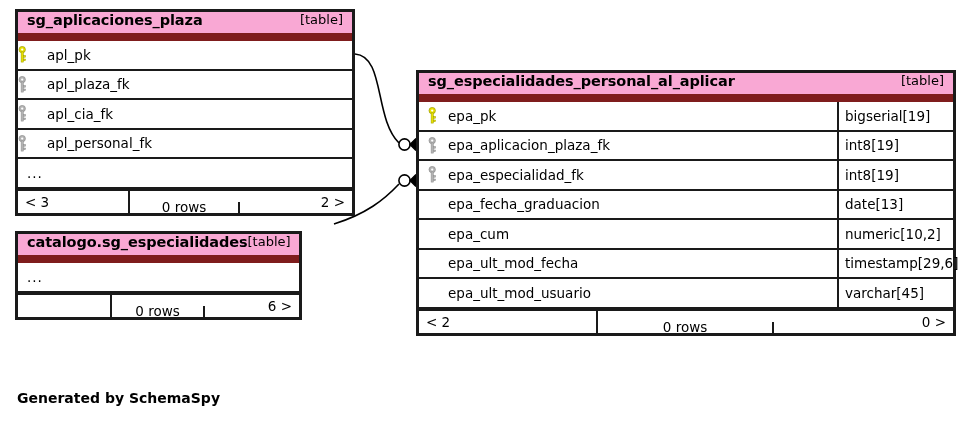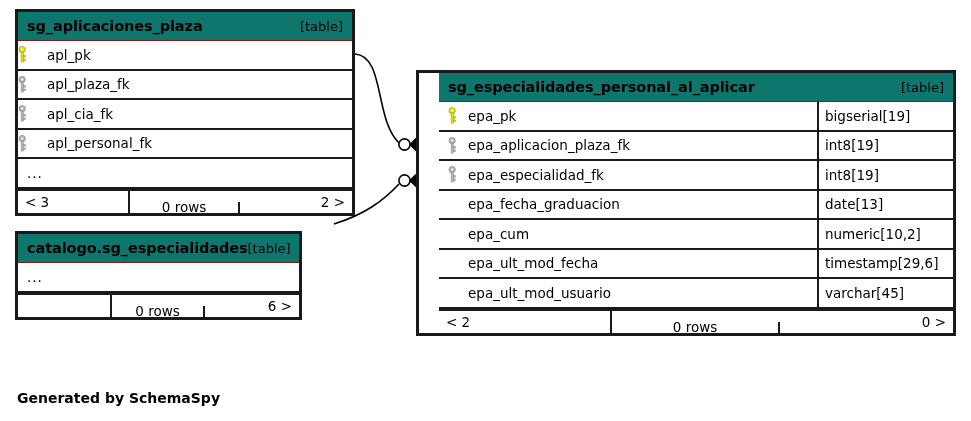--- a/index.html
+++ b/index.html
@@ -35,24 +35,24 @@
   
   .table-card {
     position: absolute;
     box-sizing: border-box;
     background: #ffffff;
     border: 3px solid #1a1a1a;
   }
   .tbl-header {
     box-sizing: border-box;
     display: flex;
-    align-items: center;
+    align-items: flex-start;
     justify-content: space-between;
-    background: #0f766e;
-    border-bottom: 1px solid #7f1d1d;
+    background: #f9a8d4;
+    border-bottom: 8px solid #7f1d1d;
     padding: 0 9px;
     height: 29px;
   }
   .tbl-title {
     font-weight: bold;
     font-size: 14.5px;
     letter-spacing: -0.1px;
     white-space: nowrap;
   }
   .tbl-tag {
@@ -82,21 +82,21 @@
   .col-type {
     box-sizing: border-box;
     flex: 0 0 auto;
     display: flex;
     align-items: center;
     padding-left: 6px;
     font-size: 13.5px;
     border-left: 2px solid #1a1a1a;
     white-space: nowrap;
   }
-  .has-type .col-type { width: 136px; }
+  .has-type .col-type { width: 116px; }
 
   .ellipsis-row {
     box-sizing: border-box;
     display: flex;
     align-items: center;
     padding-left: 9px;
     font-size: 13.5px;
     height: 29.5px;
     border-bottom: 2px solid #1a1a1a;
     letter-spacing: 1px;
@@ -237,21 +237,21 @@
 
     <div class="ellipsis-row">...</div>
 
     <div class="tbl-footer">
       <span class="foot-cell foot-left"></span>
       <span class="foot-cell foot-mid">0 rows</span>
       <span class="foot-cell foot-right">6 &gt;</span>
     </div>
   </div>
 
-  <div class="table-card has-type" id="t2" style="left:416px; top:70px; width:540px;padding-left:20px;">
+  <div class="table-card has-type" id="t2" style="left:416px; top:70px; width:540px;">
     <div class="tbl-header">
       <span class="tbl-title">sg_especialidades_personal_al_aplicar</span>
       <span class="tbl-tag">[table]</span>
     </div>
 
     <div class="col-row">
       <span class="col-name">
         <span class="key-slot">
           <svg width="11" height="17" viewBox="0 0 11 17">
             <circle cx="4.2" cy="3.6" r="3.2" fill="#e8e000" stroke="#9a9a00" stroke-width="0.7"></circle>

